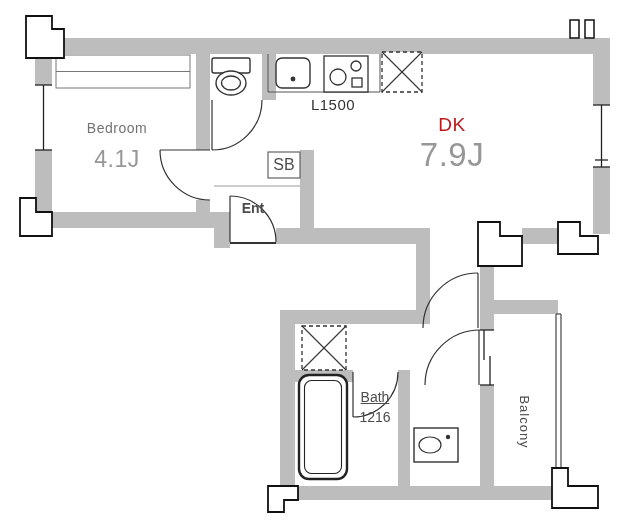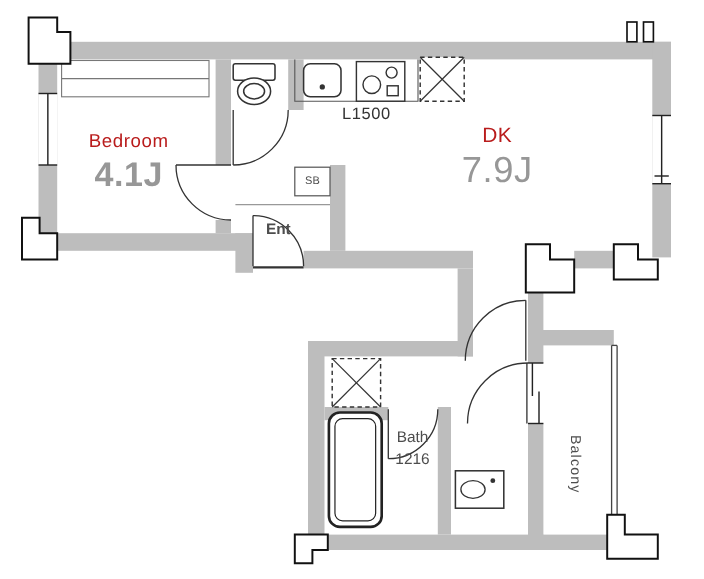--- a/index.html
+++ b/index.html
@@ -2,26 +2,26 @@
 <html><head>
 <meta charset="utf-8">
 <style>
   html,body{margin:0;padding:0;background:#ffffff;}
   .stage{
     position:relative;width:640px;height:526px;background:#ffffff;
     font-family:"Liberation Sans", sans-serif;overflow:hidden;
   }
   .stage svg{position:absolute;left:0;top:0;}
   .lbl{position:absolute;transform:translate(-50%,-50%);white-space:nowrap;line-height:1;}
-  .room-name{color:#b91c1c;font-size:17px;letter-spacing:.5px;}
-  .room-size{color:#979797;font-size:31px;letter-spacing:.5px;font-weight:bold;}
+  .room-name{color:#737373;font-size:14px;letter-spacing:.5px;}
+  .room-size{color:#979797;font-size:23px;letter-spacing:.5px;}
   .dk-name{color:#b91c1c;font-size:19px;letter-spacing:.5px;}
   .dk-size{color:#979797;font-size:33px;letter-spacing:.5px;}
   .small-lbl{color:#4d4d4d;font-size:14px;}
-  .tiny-lbl{color:#4d4d4d;font-size:10px;}
+  .tiny-lbl{color:#4d4d4d;font-size:16px;}
   .anno-lbl{color:#333333;font-size:15px;letter-spacing:.5px;}
   .vert{writing-mode:vertical-rl;transform:translate(-50%,-50%);color:#4d4d4d;font-size:13px;letter-spacing:1px;}
 </style>
 </head>
 <body>
 
 <div class="stage">
 
   <svg width="640" height="526" viewBox="0 0 640 526">
 
@@ -166,18 +166,18 @@
 
   <div class="lbl anno-lbl" style="left:319px;top:104px;margin-left:14px;">L1500</div>
 
   <div class="lbl dk-name" style="left:452px;top:124px;">DK</div>
   <div class="lbl dk-size" style="left:452px;top:154px;">7.9J</div>
 
   <div class="lbl tiny-lbl" style="left:284px;top:165px;">SB</div>
 
   <div class="lbl small-lbl" style="left:253px;top:208px;font-weight:bold;">Ent</div>
 
-  <div class="lbl small-lbl" style="left:375px;top:397px;">Bath</div>
+  <div class="lbl small-lbl" style="left:375px;top:397px;text-decoration:underline;">Bath</div>
   <div class="lbl small-lbl" style="left:375px;top:417px;text-align:right;">1216</div>
 
   <div class="lbl vert" style="left:524px;top:422px;">Balcony</div>
 
 </div>
 
 </body></html>

